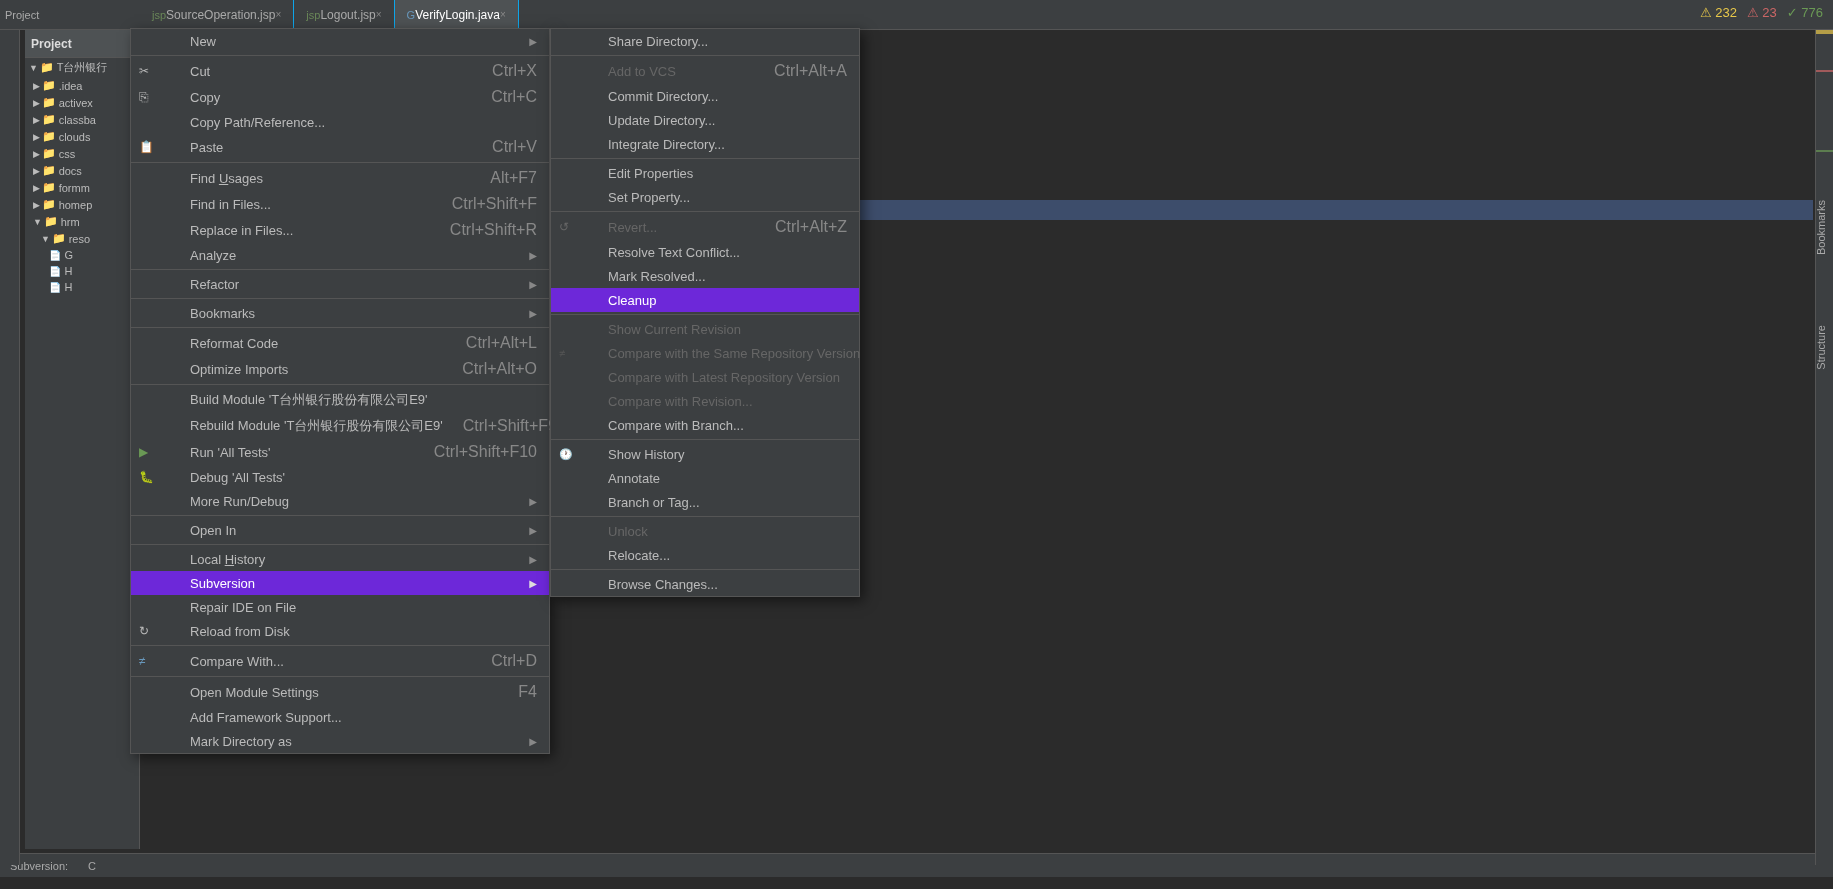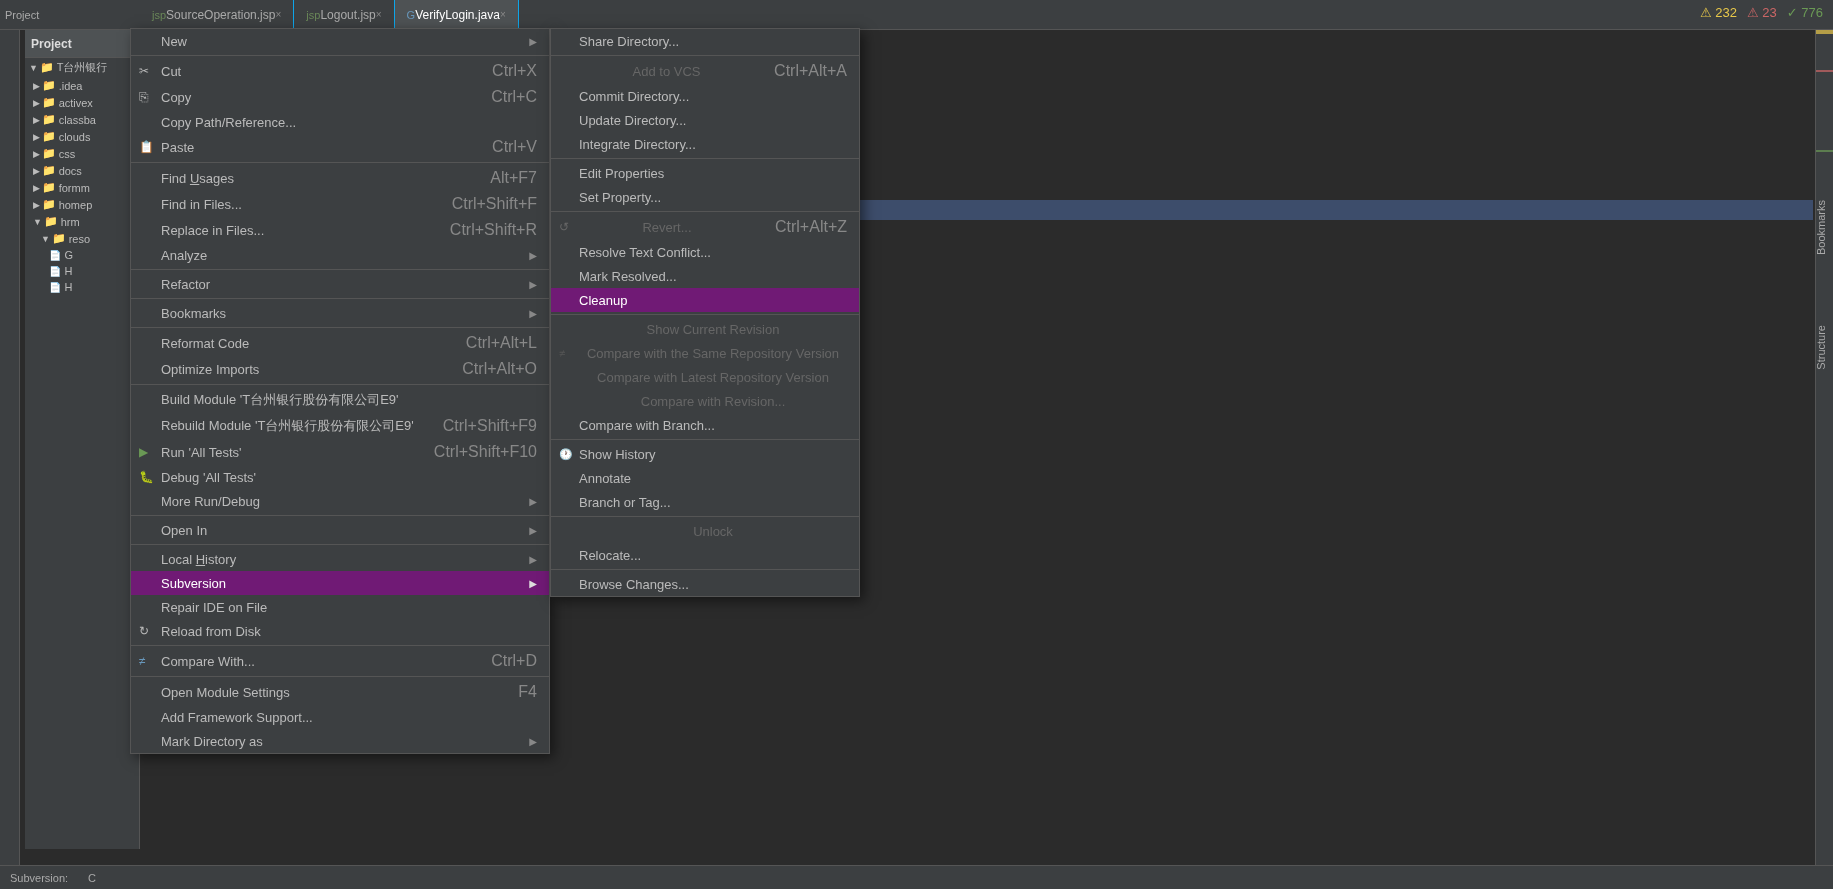--- a/index.html
+++ b/index.html
@@ -87,21 +87,21 @@
       overflow: hidden;
     }
     .tree-item .arrow { margin-right: 2px; font-size: 9px; }
     .indent-1 { padding-left: 8px; }
     .indent-2 { padding-left: 16px; }
     .indent-3 { padding-left: 24px; }
 
     
     .status-bar {
       position: absolute;
-      bottom: 0; left: 0; right: 0;
+      bottom: 12px; left: 0; right: 0;
       height: 24px;
       background: #3c3f41;
       border-top: 1px solid #555;
       display: flex;
       align-items: center;
       padding: 0 10px;
       font-size: 11px;
       color: #aaa;
       gap: 20px;
     }
@@ -143,27 +143,26 @@
       display: flex;
       align-items: center;
       padding: 4px 12px 4px 30px;
       cursor: pointer;
       position: relative;
       color: #bbb;
       min-height: 24px;
       white-space: nowrap;
     }
     .menu-item.highlighted {
-      background: #701a75;
+      background: #6d28d9;
       color: #fff;
     }
     .menu-item.disabled {
       color: #666;
       cursor: default;
-      text-align: center;
     }
     .menu-item .shortcut {
       margin-left: auto;
       color: #888;
       font-size: 16px;
       padding-left: 20px;
     }
     .menu-item .submenu-arrow {
       margin-left: auto;
       font-size: 10px;
@@ -174,20 +173,21 @@
       left: 8px;
       font-size: 12px;
     }
     .menu-separator {
       height: 1px;
       background: #555;
       margin: 2px 0;
     }
     .menu-item-label {
       flex: 1;
+      margin-left: 29px;
     }
 
     
     .submenu {
       position: absolute;
       top: 28px;
       left: 550px;
       width: 310px;
       background: #3c3f41;
       border: 1px solid #555;

